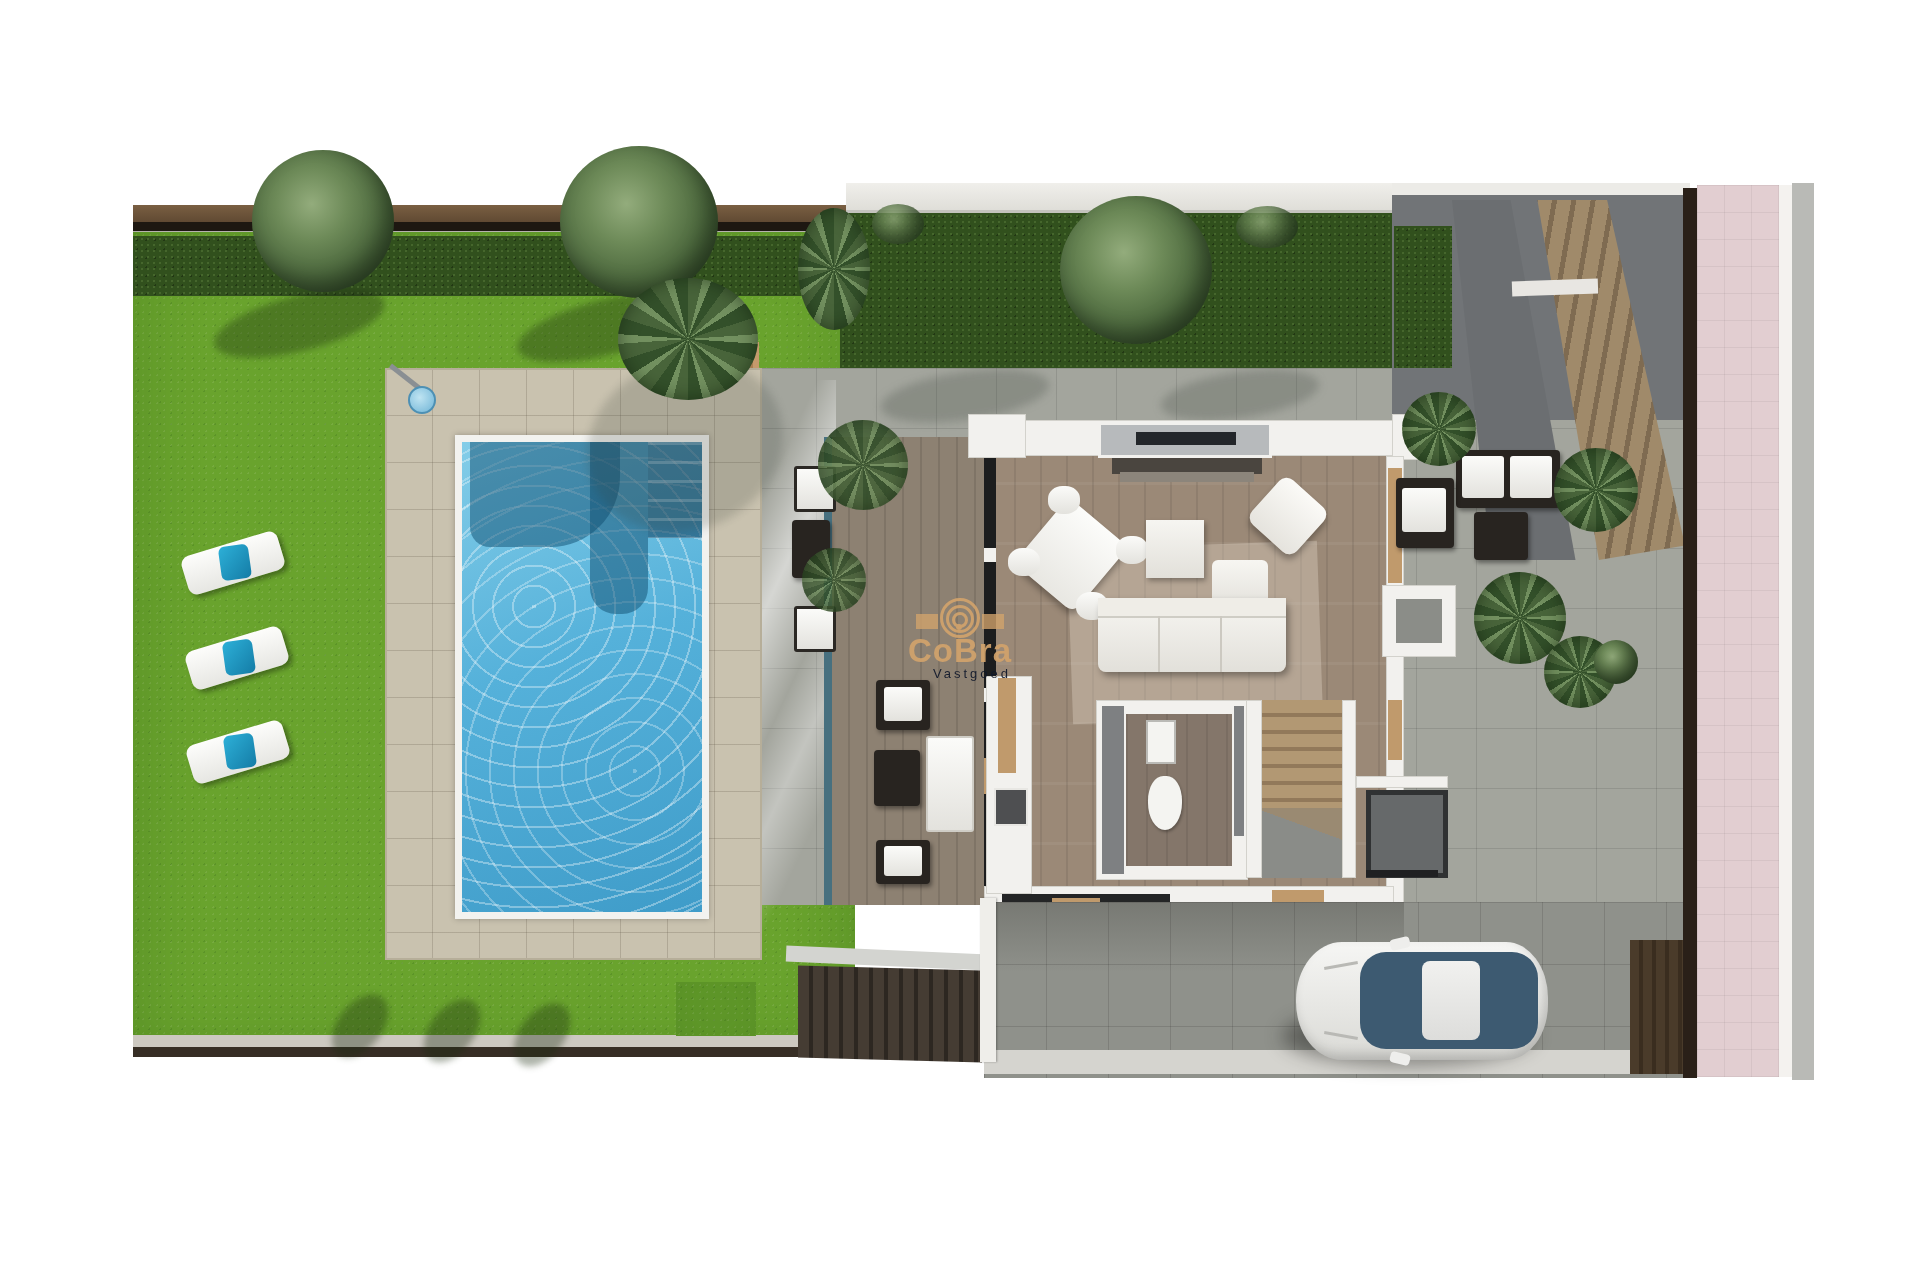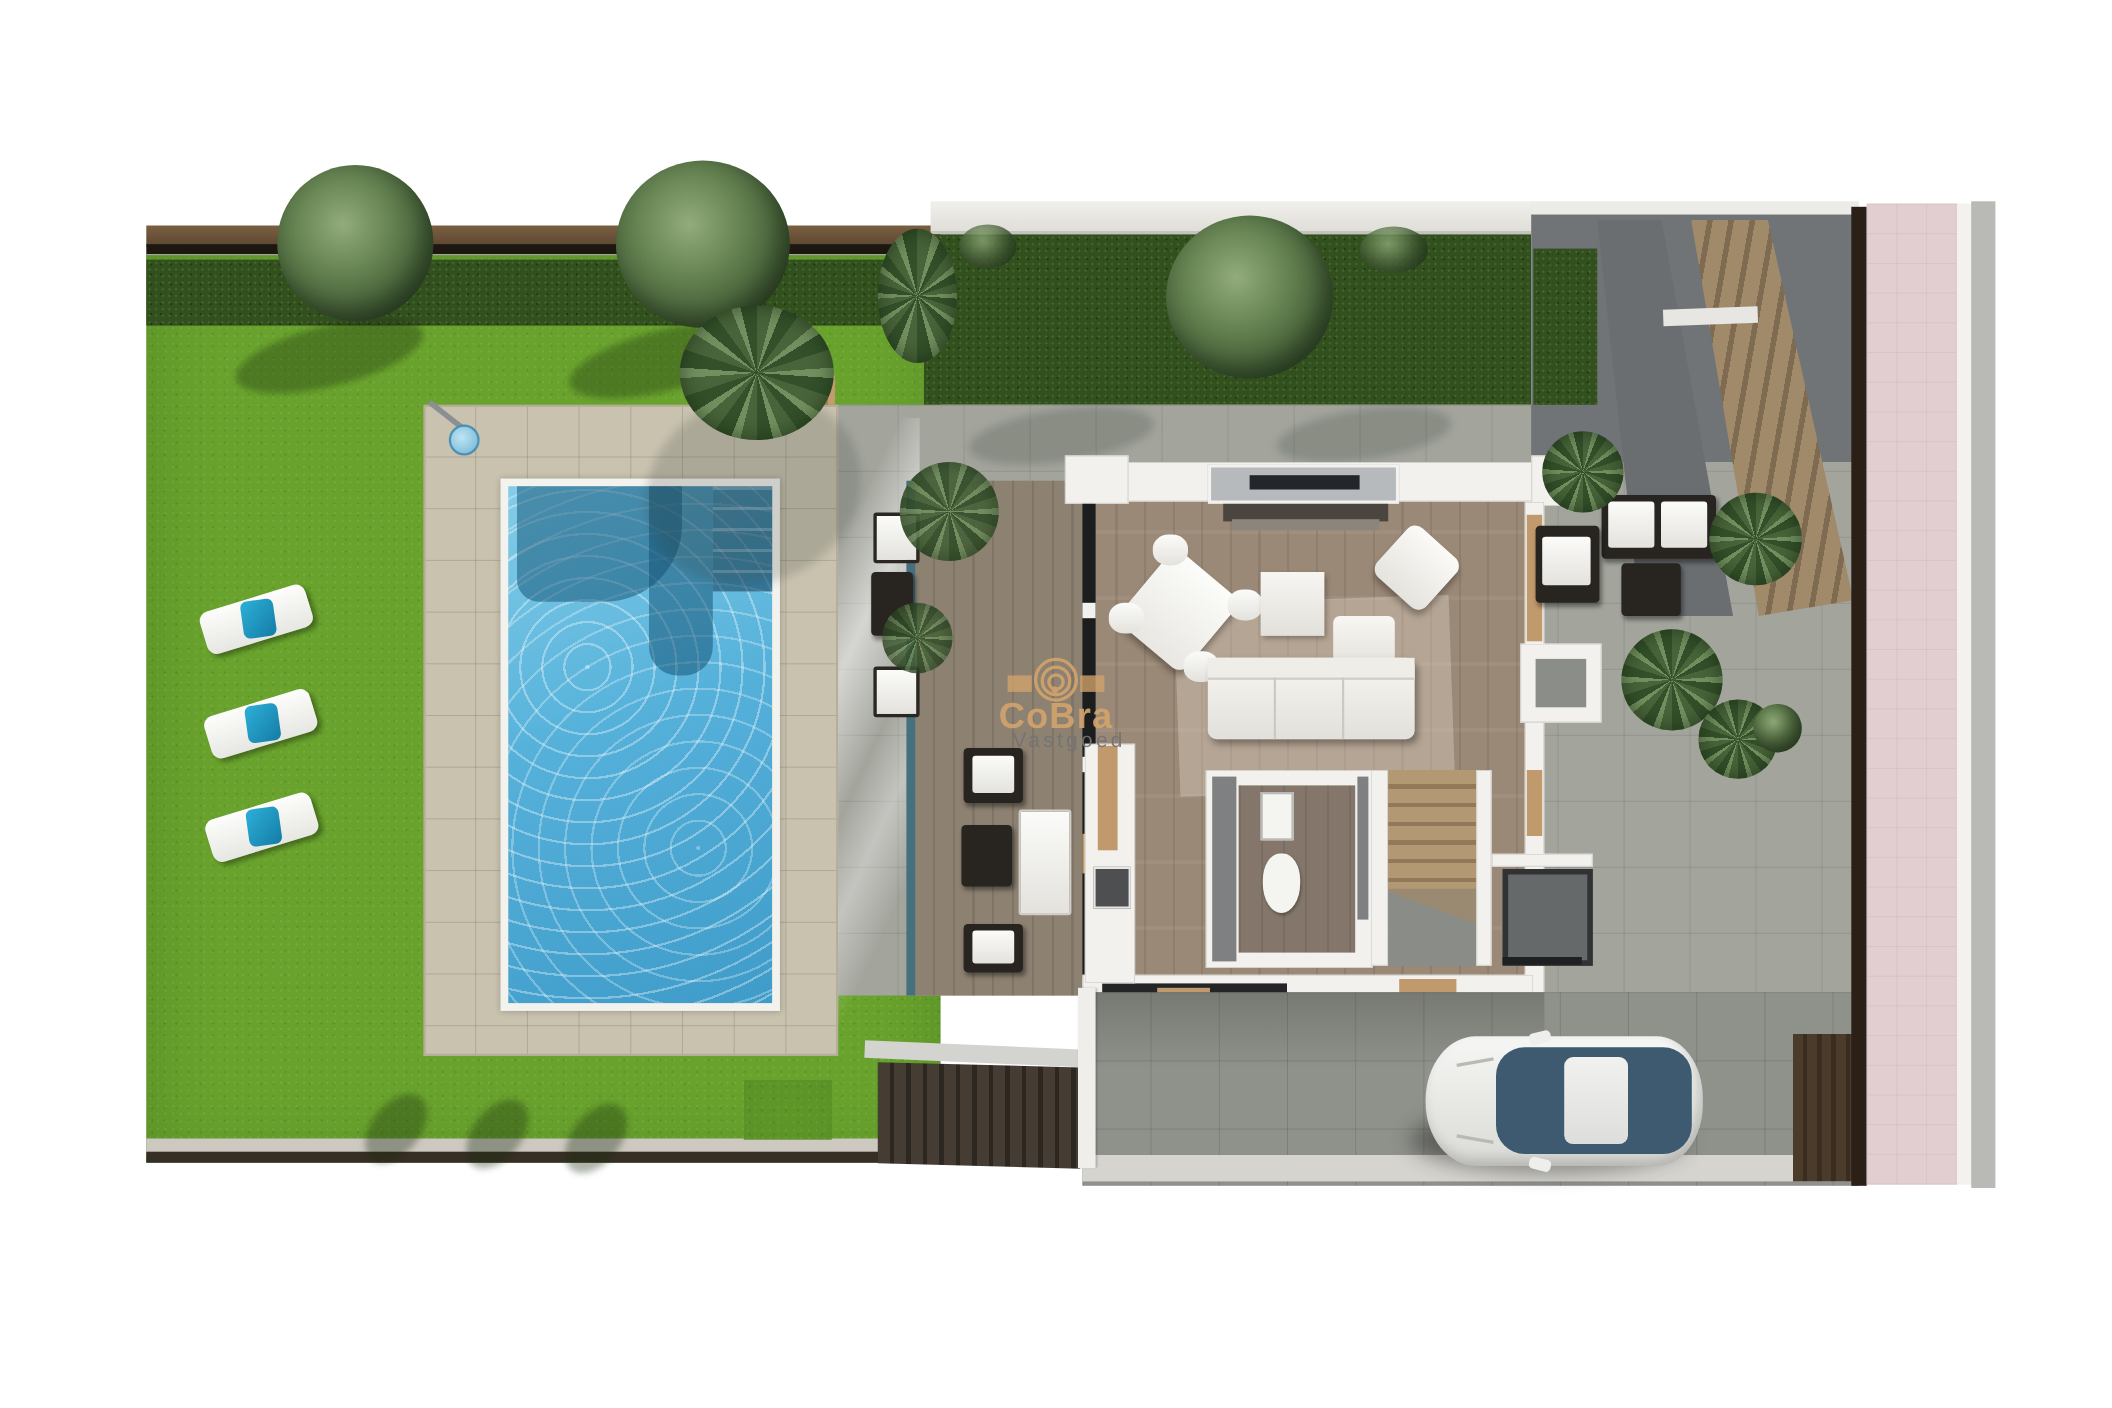--- a/index.html
+++ b/index.html
@@ -25,21 +25,21 @@
   .white-cushion{background:linear-gradient(#fbfbf9,#e3e2dd);border-radius:3px;}
   .steps-wood{background:repeating-linear-gradient(180deg,#b29873 0 13px,#92795a 13px 17px);}
   
   .watermark{z-index:60;opacity:.92;text-align:center;color:#d2a36c;}
   .wm-logo{position:relative;height:40px;width:84px;margin:0 auto;}
   .wm-bar{position:absolute;top:16px;width:22px;height:15px;background:#d2a36c;opacity:.85;}
   .wm-bar.left{left:-2px;} .wm-bar.right{right:-2px;}
   .wm-swirl{position:absolute;left:50%;top:0;transform:translateX(-50%);width:40px;height:40px;}
   .wm-swirl i{position:absolute;border:3px solid #d2a36c;border-radius:50%;display:block;}
   .wm-brand{font-size:33px;font-weight:bold;letter-spacing:1px;line-height:26px;}
-  .wm-sub{font-size:19px;letter-spacing:3px;line-height:20px;color:#737373;padding-left:24px;}
+  .wm-sub{font-size:13px;letter-spacing:3px;line-height:20px;color:#0f172a;padding-left:24px;}
 </style>
 </head>
 <body>
 
 <div id="canvas">
 
   <div class="abs" style="left:133px;top:205px;width:722px;height:19px;background:linear-gradient(#7a5f42,#5d4731);"></div>
   <div class="abs" style="left:133px;top:222px;width:722px;height:11px;background:#1d1711;"></div>
   <div class="abs" style="left:133px;top:231px;width:722px;height:6px;background:#b5b3ad;"></div>
   <div class="abs" style="left:846px;top:183px;width:548px;height:30px;background:linear-gradient(#f0efeb,#dddcd6);box-shadow:inset 0 -3px 0 #c4c3bd;"></div>

